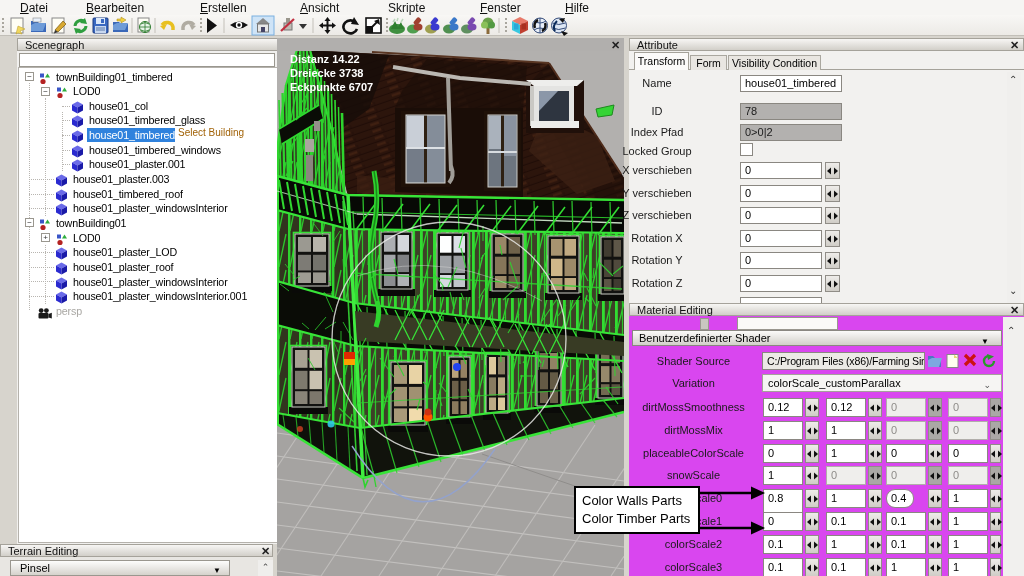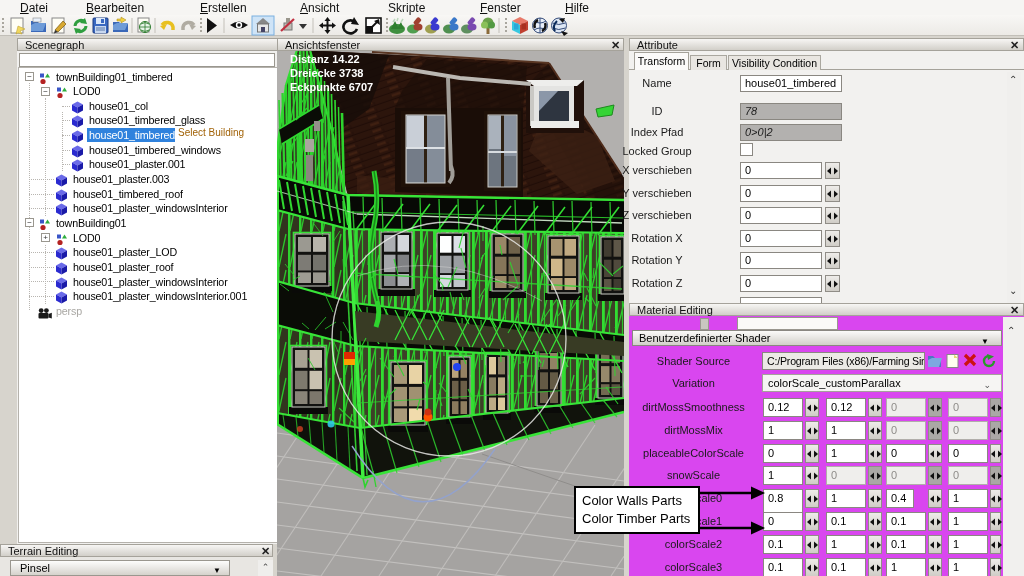--- a/index.html
+++ b/index.html
@@ -21,21 +21,21 @@
 .trow { position:absolute; white-space:nowrap; font-size:10.7px; letter-spacing:-0.15px; color:#000; line-height:14px; }
 
 #terrain { position:absolute; left:0; top:544px; width:273px; height:32px; background:#e8e6e2; }
 
 #vp { position:absolute; left:277px; top:38px; width:347px; height:538px; background:#b1afad; }
 
 #attr { position:absolute; left:629px; top:38px; width:395px; height:265px; background:#f2f1ef; }
 #mat { position:absolute; left:629px; top:303px; width:395px; height:273px; background:#d946ef; }
 .lbl { position:absolute; font-size:11px; color:#1a1a1a; text-align:center; }
 .inp { position:absolute; background:#fff; border:1px solid #8a8781; font-size:11px; color:#000; line-height:15px; padding-left:4px; overflow:hidden; white-space:nowrap; }
-.inpd { background:#b3b1af; border:1px solid #8a8781; color:#1c1c1c;font-style:italic; }
+.inpd { background:#b3b1af; border:1px solid #8a8781; color:#1c1c1c; }
 .inpl { background:#efeeec; border:1px solid #b1aeaa; color:#8e8c89; }
 .spin { position:absolute; background:linear-gradient(#eeece9,#d0cdc7); border:1px solid #908d87; color:#000; text-align:center; }
 .spind { background:#aaa8a5; border:1px solid #908d87; }
 .spin svg { display:block; margin:4px auto 0; }
 </style>
 </head>
 <body>
 <div id="menubar">
  <span style="left:20px"><u>D</u>atei</span>
  <span style="left:86px"><u>B</u>earbeiten</span>
@@ -344,21 +344,20 @@
 <div class="trow" style="left:37px;top:235.7px;color:#a9a7a3;">persp</div>
     </div>
 </div>
 <div id="terrain">
  <div class="ptitle" style="left:0;top:0;width:273px;">Terrain Editing</div>
  <div class="pclose" style="left:261px;top:1px;">✕</div>
  <div class="abs" style="left:10px;top:16px;width:220px;height:16px;background:linear-gradient(#fdfdfc,#d5d2cc);border:1px solid #9a978f;font-size:11px;line-height:15px;padding-left:9px;">Pinsel<span style="position:absolute;right:8px;top:2px;font-size:8px;">▼</span></div>
  <div class="abs" style="left:258px;top:16px;width:15px;height:16px;background:#efeeec;color:#444;font-size:9px;text-align:center;line-height:14px;">⌃</div>
 </div>
 <div id="vp">
- <div class="ptitle" style="left:0;top:0;width:347px;">Ansichtsfenster</div>
  <div class="pclose" style="left:334px;top:1px;">✕</div>
  <div class="abs" style="left:0;top:13px;width:347px;height:525px;">
       <svg width="347" height="525" viewBox="0 0 347 525" style="display:block">
 <defs>
 <pattern id="tf" width="13" height="40" patternUnits="userSpaceOnUse">
  <rect width="13" height="40" fill="#3d4027"></rect>
  <rect x="0" width="2.8" height="40" fill="#31dd31"></rect>
  <line x1="2" y1="40" x2="11" y2="4" stroke="#2dd22d" stroke-width="1.3"></line>
  <line x1="7.5" y1="0" x2="7.5" y2="40" stroke="#2bc42b" stroke-width="1.2"></line>
 </pattern>
@@ -1007,21 +1006,21 @@
         <polygon points="11,4 7,0.5 7,7.5" fill="#111"></polygon>
       </svg>
     </div>
 <div class="inp" style="left:197px;top:186px;width:40px;height:19px;line-height:17px;">1</div>
 <div class="spin" style="left:239px;top:186px;width:14px;height:19px;">
       <svg width="11" height="8" viewBox="0 0 11 8" style="display:block;margin:5px auto 0;">
         <polygon points="0,4 4,0.5 4,7.5" fill="#111"></polygon>
         <polygon points="11,4 7,0.5 7,7.5" fill="#111"></polygon>
       </svg>
     </div>
-<div class="inp" style="left:257px;top:186px;width:28px;height:19px;line-height:17px;">0.4</div>
+<div class="inp" style="left:257px;top:186px;width:28px;height:19px;line-height:17px;border-radius:9px;">0.4</div>
 <div class="spin" style="left:299px;top:186px;width:14px;height:19px;">
       <svg width="11" height="8" viewBox="0 0 11 8" style="display:block;margin:5px auto 0;">
         <polygon points="0,4 4,0.5 4,7.5" fill="#111"></polygon>
         <polygon points="11,4 7,0.5 7,7.5" fill="#111"></polygon>
       </svg>
     </div>
 <div class="inp" style="left:319px;top:186px;width:40px;height:19px;line-height:17px;">1</div>
 <div class="spin" style="left:361px;top:186px;width:11px;height:19px;">
       <svg width="11" height="8" viewBox="0 0 11 8" style="display:block;margin:5px auto 0;">
         <polygon points="0,4 4,0.5 4,7.5" fill="#111"></polygon>

